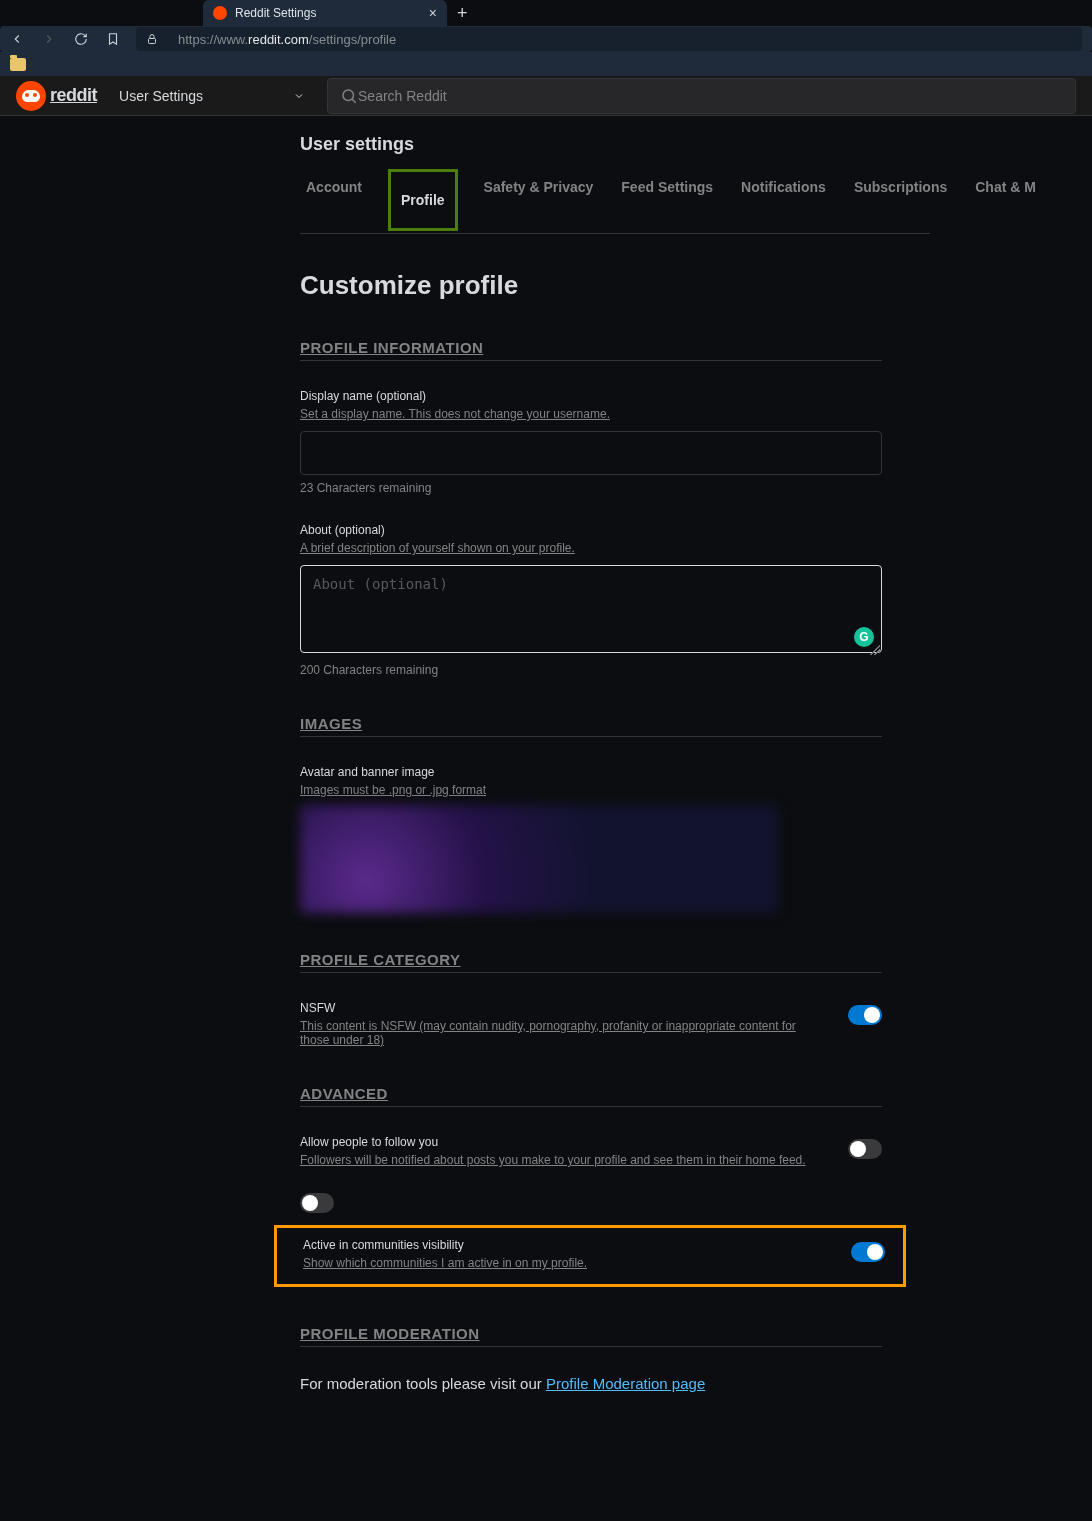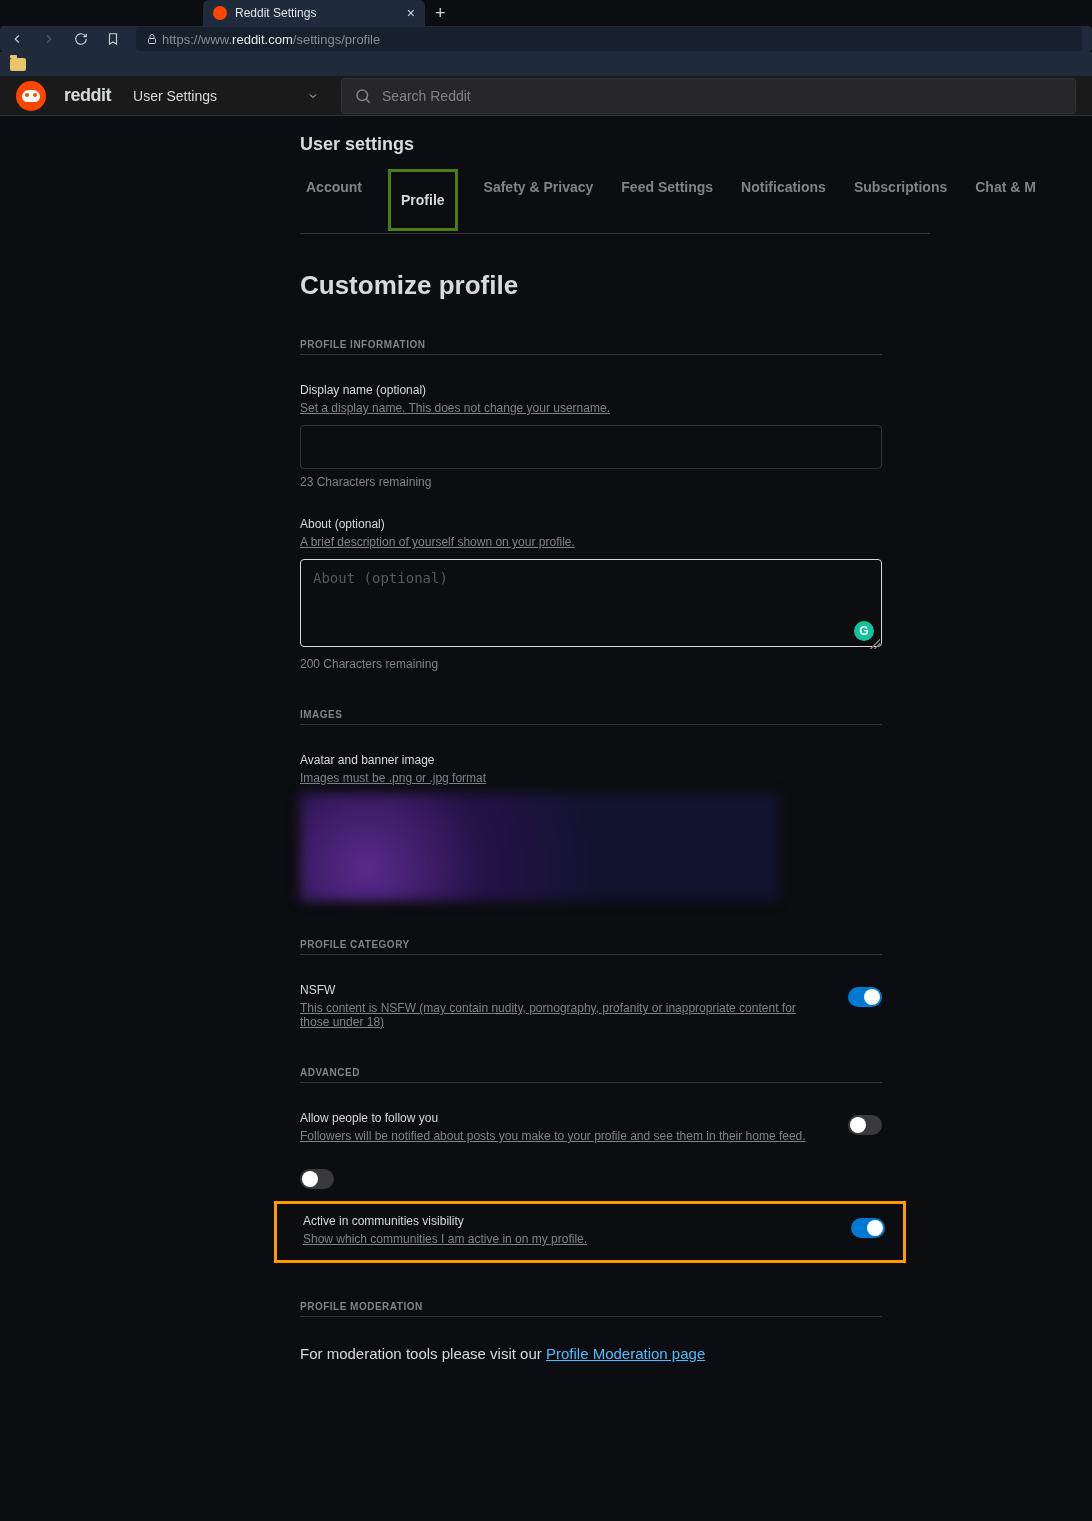--- a/index.html
+++ b/index.html
@@ -20,21 +20,21 @@
 }
 .browser-tab {
   background: #1f2b3a;
   height: 26px;
   display: flex;
   align-items: center;
   padding: 0 10px;
   border-top-left-radius: 6px;
   border-top-right-radius: 6px;
   gap: 8px;
-  width: 222px;
+  width: 244px;
 }
 .tab-icon {
   width: 14px; height: 14px;
   border-radius: 50%;
   background: #ff4500;
   display: inline-flex; align-items: center; justify-content: center;
   color: #fff; font-size: 9px; font-weight: bold;
 }
 .tab-title { font-size: 12px; color: #dfe3e7; flex: 1; }
 .tab-close { color: #cfd4d9; font-size: 14px; cursor: pointer; }
@@ -53,21 +53,21 @@
 .nav-svg { width: 14px; height: 14px; fill: none; stroke: #c9ced3; stroke-width: 2; }
 .nav-svg.dim { stroke: #555c63; }
 .url-bar {
   flex: 1;
   height: 24px;
   background: #17212e;
   border-radius: 4px;
   display: flex;
   align-items: center;
   padding: 0 10px;
-  gap: 4px;
+  gap: 20px;
   color: #cfd4d9;
   font-size: 13px;
 }
 .url-bar .lock { width: 12px; height: 12px; }
 .url-bar .url-dim { color: #868c92; }
 .url-bar .url-bright { color: #e3e6e8; font-weight: 500; }
 
 .bookmark-bar {
   height: 24px;
   background: #1f2b3a;
@@ -82,21 +82,21 @@
 .site-header {
   height: 40px;
   background: #1a1a1b;
   border-bottom: 1px solid #343536;
   display: flex;
   align-items: center;
   padding: 0 16px;
   gap: 10px;
 }
 .reddit-logo {
-  display: flex; align-items: center; gap: 18px;
+  display: flex; align-items: center; gap: 4px; text-decoration: underline;
 }
 .reddit-circle {
   width: 30px; height: 30px; border-radius: 50%;
   background: #ff4500;
   display: inline-flex; align-items: center; justify-content: center;
 }
 .reddit-face {
   width: 18px; height: 12px; background: #fff; border-radius: 10px 10px 8px 8px;
   position: relative;
 }
@@ -117,21 +117,20 @@
 
 .search-bar {
   flex: 1;
   height: 36px;
   background: #272729;
   border: 1px solid #343536;
   border-radius: 4px;
   display: flex;
   align-items: center;
   padding: 8px 12px;
-  gap: 10px;
 }
 .search-bar input { background: transparent; border: none; outline: none; color: #d7dadc; font-size: 14px; flex:1; }
 .search-bar input::placeholder { color: #818384; }
 
 
 .main-wrap { padding-left: 300px; padding-right: 0; }
 .page-title { font-size: 18px; font-weight: 600; color: #d7dadc; padding: 18px 0 12px; }
 
 .tabs-row {
   display: flex;
@@ -156,28 +155,29 @@
 }
 
 .section-title {
   font-size: 26px;
   font-weight: 600;
   color: #d7dadc;
   padding: 36px 0 0;
 }
 
 .category-label {
-  font-size: 10px;
+  font-size: 15px;
   font-weight: 700;
   letter-spacing: 0.5px;
   color: #818384;
   text-transform: uppercase;
   padding: 38px 0 4px;
   border-bottom: 1px solid #343536;
   width: 582px;
+  text-decoration: underline;
 }
 
 .field-block { padding-top: 28px; width: 582px; }
 .field-label { font-size: 12px; font-weight: 500; color: #d7dadc; }
 .field-desc { font-size: 12px; color: #818384; padding-top: 4px; text-decoration: underline; }
 .field-desc a { color: #4fbcff; text-decoration: underline; }
 
 .text-input {
   width: 582px; height: 44px;
   margin-top: 10px;

